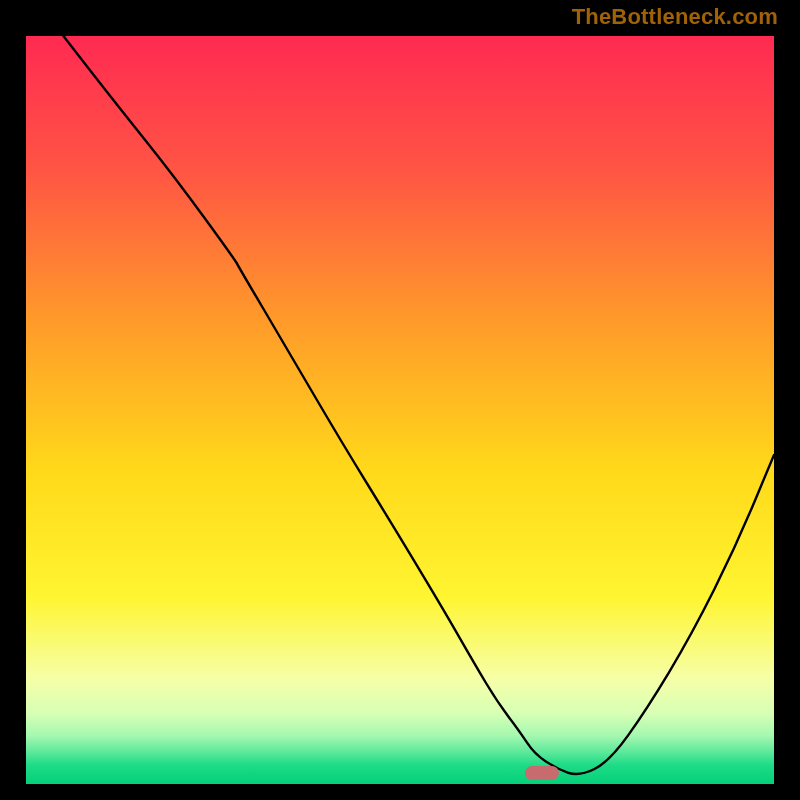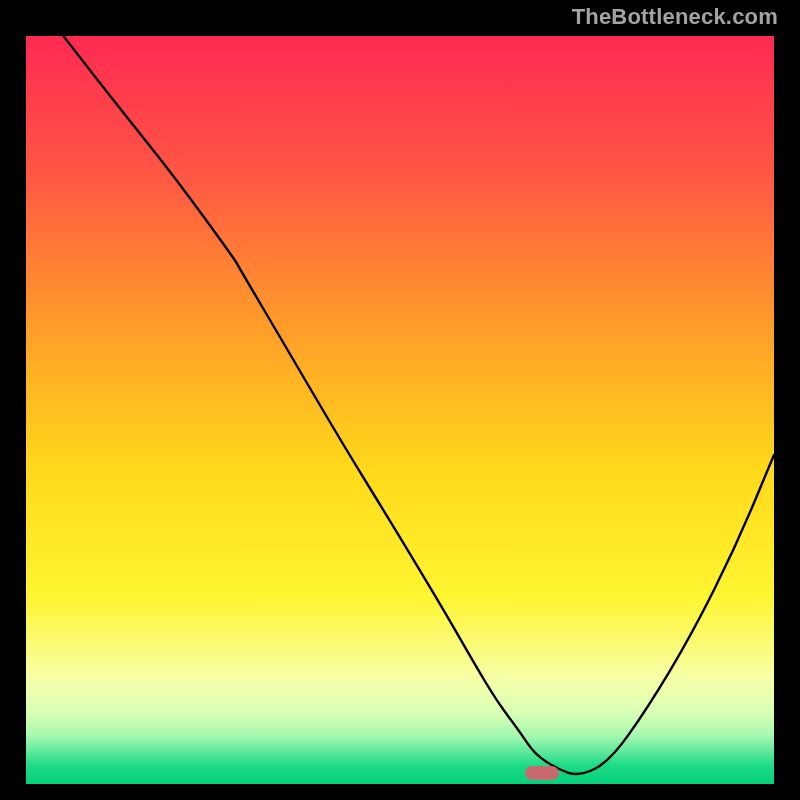--- a/index.html
+++ b/index.html
@@ -30,21 +30,21 @@
     position: absolute;
     inset: 0;
   }
   .watermark {
     position: absolute;
     top: 4px;
     right: 22px;
     font-family: Arial, Helvetica, sans-serif;
     font-size: 22px;
     font-weight: 600;
-    color: #a3a3a3;
+    color: #a16207;
     letter-spacing: 0.2px;
   }
   .curve {
     position: absolute;
     inset: 0;
   }
   .marker {
     position: absolute;
     width: 34px;
     height: 14px;

